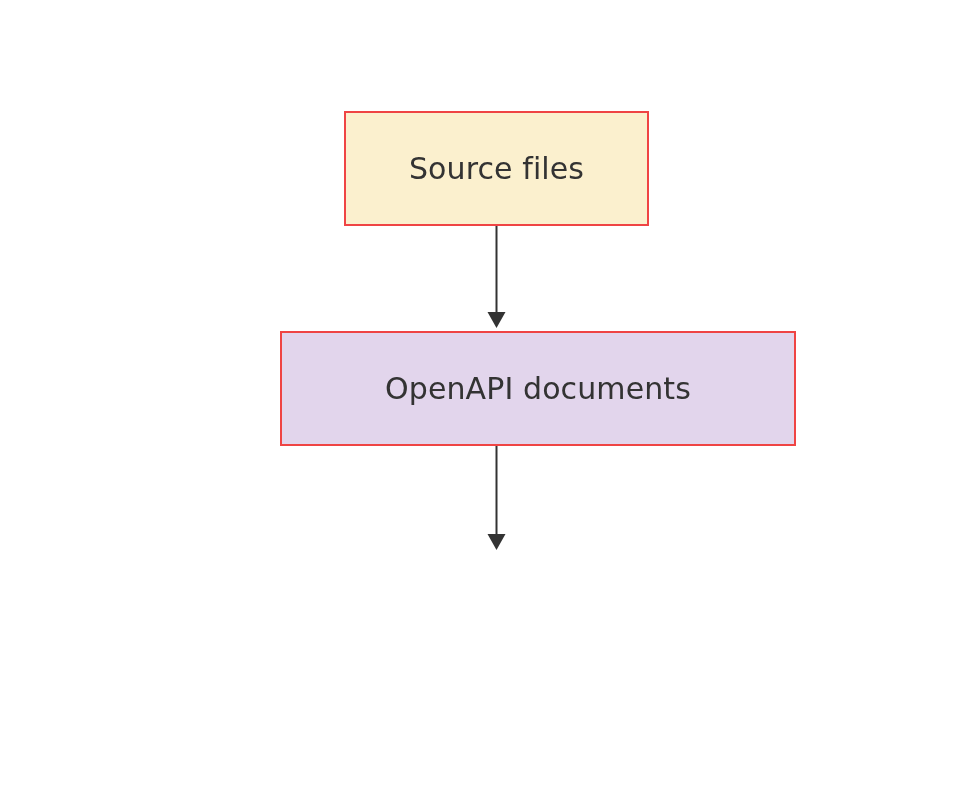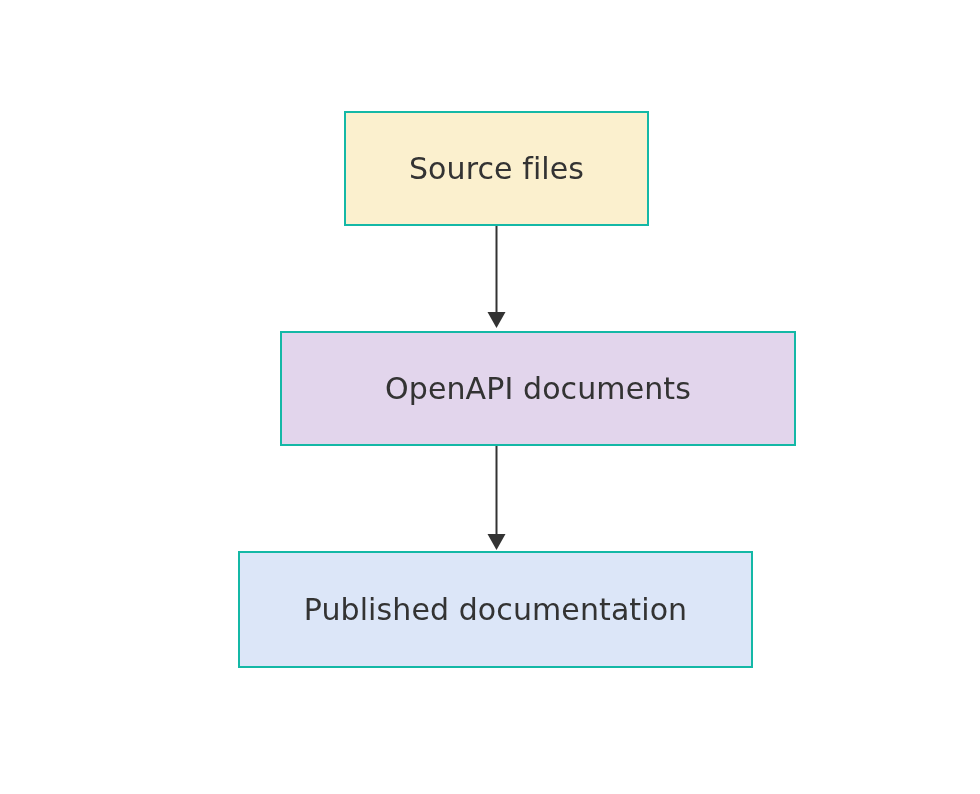--- a/index.html
+++ b/index.html
@@ -17,21 +17,21 @@
   #flowchart {
     position: relative;
     width: 980px;
     height: 794px;
     background: #ffffff;
   }
 
   .node {
     position: absolute;
     box-sizing: border-box;
-    border: 2px solid #14b8a6;
+    border: 2px solid #ef4444;
     display: flex;
     align-items: center;
     justify-content: center;
     border-radius: 0;
   }
 
   .node-label {
     color: #333333;
     font-size: 30px;
     line-height: 1.2;
@@ -103,17 +103,14 @@
   </svg>
 
   <div class="node" id="node-source-files">
     <span class="node-label">Source files</span>
   </div>
 
   <div class="node" id="node-openapi-documents">
     <span class="node-label">OpenAPI documents</span>
   </div>
 
-  <div class="node" id="node-published-documentation">
-    <span class="node-label">Published documentation</span>
-  </div>
 
 </div>
 
 </body></html>

